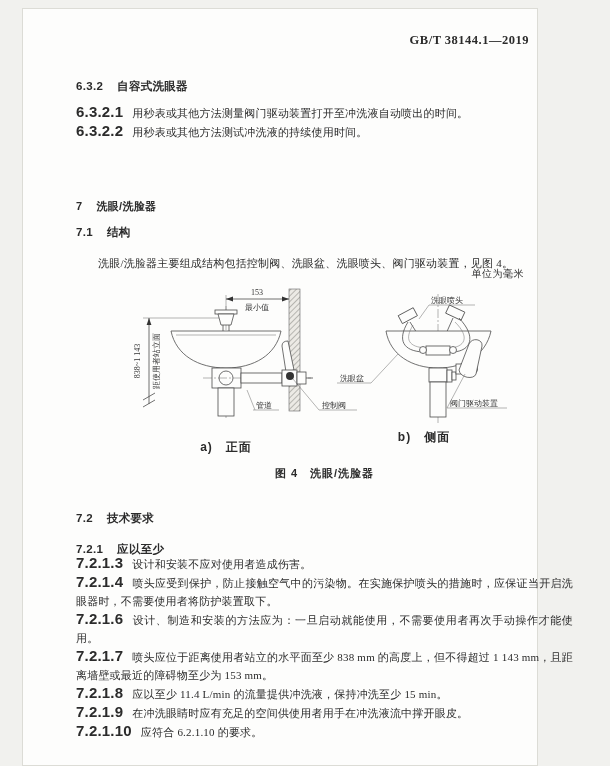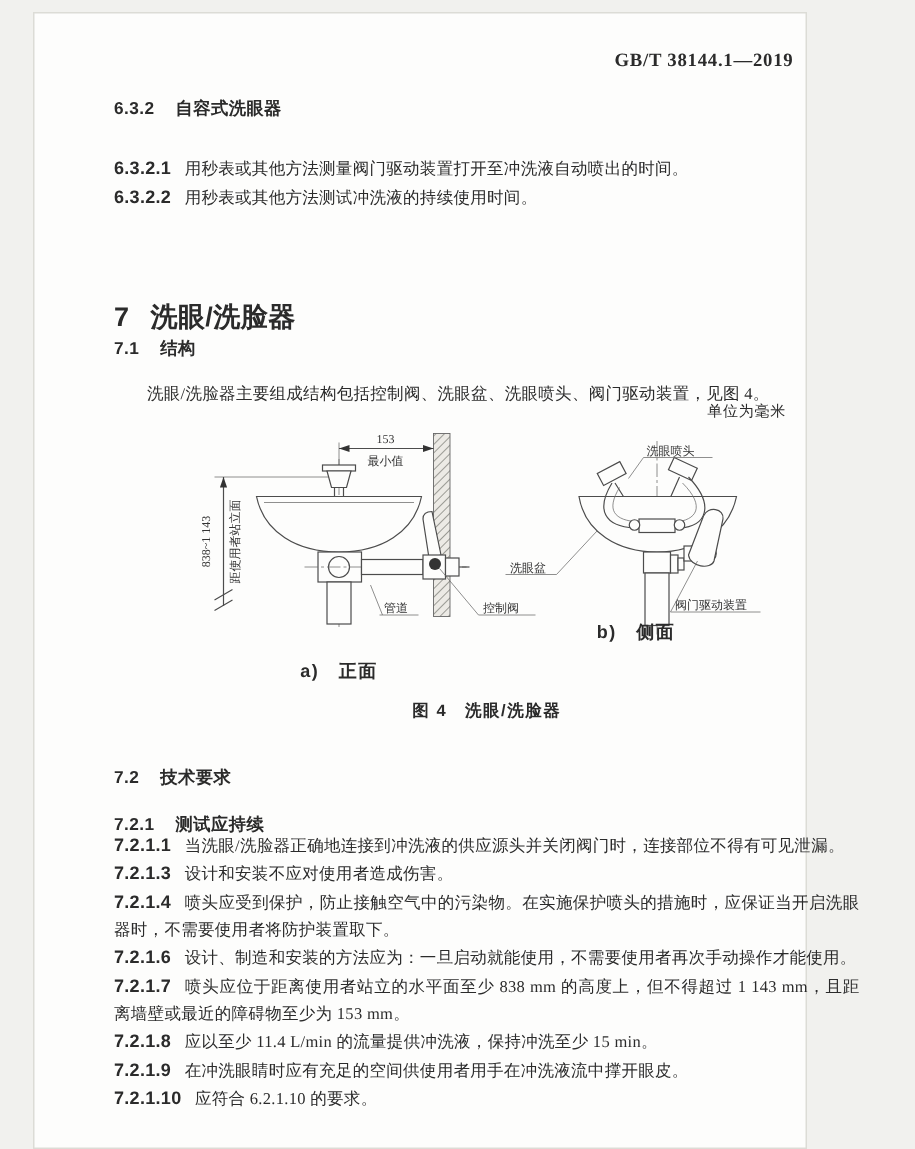--- a/index.html
+++ b/index.html
@@ -15,27 +15,27 @@
   }
   .abs{position:absolute;}
   .doc-number{
     top:24px;right:8px;font-weight:bold;font-size:12.5px;letter-spacing:.5px;
     font-family:"Liberation Serif","DejaVu Serif",serif;
   }
   .h-sec{
     left:53px;font-family:"Liberation Sans","DejaVu Sans",sans-serif;
     font-weight:bold;font-size:11.5px;letter-spacing:.3px;white-space:nowrap;
   }
-  .h-sec.big{font-size:18px;}
+  .h-sec.big{font-size:11px;}
   .h-sec .num{margin-right:14px;}
   .clauses{left:53px;width:497px;font-size:11px;line-height:18px;text-align:justify;}
   .clause{margin:0;letter-spacing:.2px;}
   .clause b{
     font-family:"Liberation Sans","DejaVu Sans",sans-serif;
-    font-size:12px;margin-right:9px;white-space:nowrap;
+    font-size:15px;margin-right:9px;white-space:nowrap;
   }
   .para{left:53px;width:497px;font-size:11px;line-height:18px;text-indent:22px;letter-spacing:.2px;}
   .units{right:13px;font-size:10px;letter-spacing:.5px;}
   .caption{
     font-family:"Liberation Sans","DejaVu Sans",sans-serif;font-weight:bold;
     font-size:12px;transform:translateX(-50%);white-space:nowrap;letter-spacing:1px;
   }
   .fig-title{
     left:53px;width:497px;text-align:center;
     font-family:"Liberation Sans","DejaVu Sans",sans-serif;
@@ -50,21 +50,21 @@
     font-family:"Liberation Serif","DejaVu Serif",serif;
   }
 </style>
 </head>
 <body>
 
 <div class="page">
 
   <div class="abs doc-number">GB/T 38144.1—2019</div>
 
-  <div class="abs h-sec" style="top:56px">
+  <div class="abs h-sec" style="top:70px">
     <span class="num">6.3.2</span><span>自容式洗眼器</span>
   </div>
 
   <div class="abs clauses" style="top:94px">
     <p class="clause"><b>6.3.2.1</b><span>用秒表或其他方法测量阀门驱动装置打开至冲洗液自动喷出的时间。</span></p>
     <p class="clause"><b>6.3.2.2</b><span>用秒表或其他方法测试冲洗液的持续使用时间。</span></p>
   </div>
 
   <div class="abs h-sec big" style="top:190px">
     <span class="num">7</span><span>洗眼/洗脸器</span>
@@ -199,34 +199,33 @@
 
       <g>
         <path class="thin" d="M344 124 L362 90"></path>
         <path class="thin" d="M344 124 H404"></path>
         <text x="347" y="122">阀门驱动装置</text>
       </g>
     </g>
   </svg>
 
   <div class="abs caption" style="top:430px;left:203px">a)　正面</div>
-  <div class="abs caption" style="top:404px;left:401px">b)　侧面</div>
+  <div class="abs caption" style="top:420px;left:401px">b)　侧面</div>
 
   <div class="abs fig-title" style="top:457px">图 4　洗眼/洗脸器</div>
 
   <div class="abs h-sec" style="top:502px">
     <span class="num">7.2</span><span>技术要求</span>
   </div>
 
   <div class="abs h-sec" style="top:533px">
-    <span class="num">7.2.1</span><span>测试应持续</span>
+    <span class="num">7.2.1</span><span>应以至少</span>
   </div>
 
   <div class="abs clauses" style="top:545px">
-    <p class="clause"><b>7.2.1.1</b><span>当洗眼/洗脸器正确地连接到冲洗液的供应源头并关闭阀门时，连接部位不得有可见泄漏。</span></p>
     <p class="clause"><b>7.2.1.3</b><span>设计和安装不应对使用者造成伤害。</span></p>
     <p class="clause"><b>7.2.1.4</b><span>喷头应受到保护，防止接触空气中的污染物。在实施保护喷头的措施时，应保证当开启洗眼器时，不需要使用者将防护装置取下。</span></p>
     <p class="clause"><b>7.2.1.6</b><span>设计、制造和安装的方法应为：一旦启动就能使用，不需要使用者再次手动操作才能使用。</span></p>
     <p class="clause"><b>7.2.1.7</b><span>喷头应位于距离使用者站立的水平面至少 838 mm 的高度上，但不得超过 1 143 mm，且距离墙壁或最近的障碍物至少为 153 mm。</span></p>
     <p class="clause"><b>7.2.1.8</b><span>应以至少 11.4 L/min 的流量提供冲洗液，保持冲洗至少 15 min。</span></p>
     <p class="clause"><b>7.2.1.9</b><span>在冲洗眼睛时应有充足的空间供使用者用手在冲洗液流中撑开眼皮。</span></p>
     <p class="clause"><b>7.2.1.10</b><span>应符合 6.2.1.10 的要求。</span></p>
   </div>
 
 </div>

